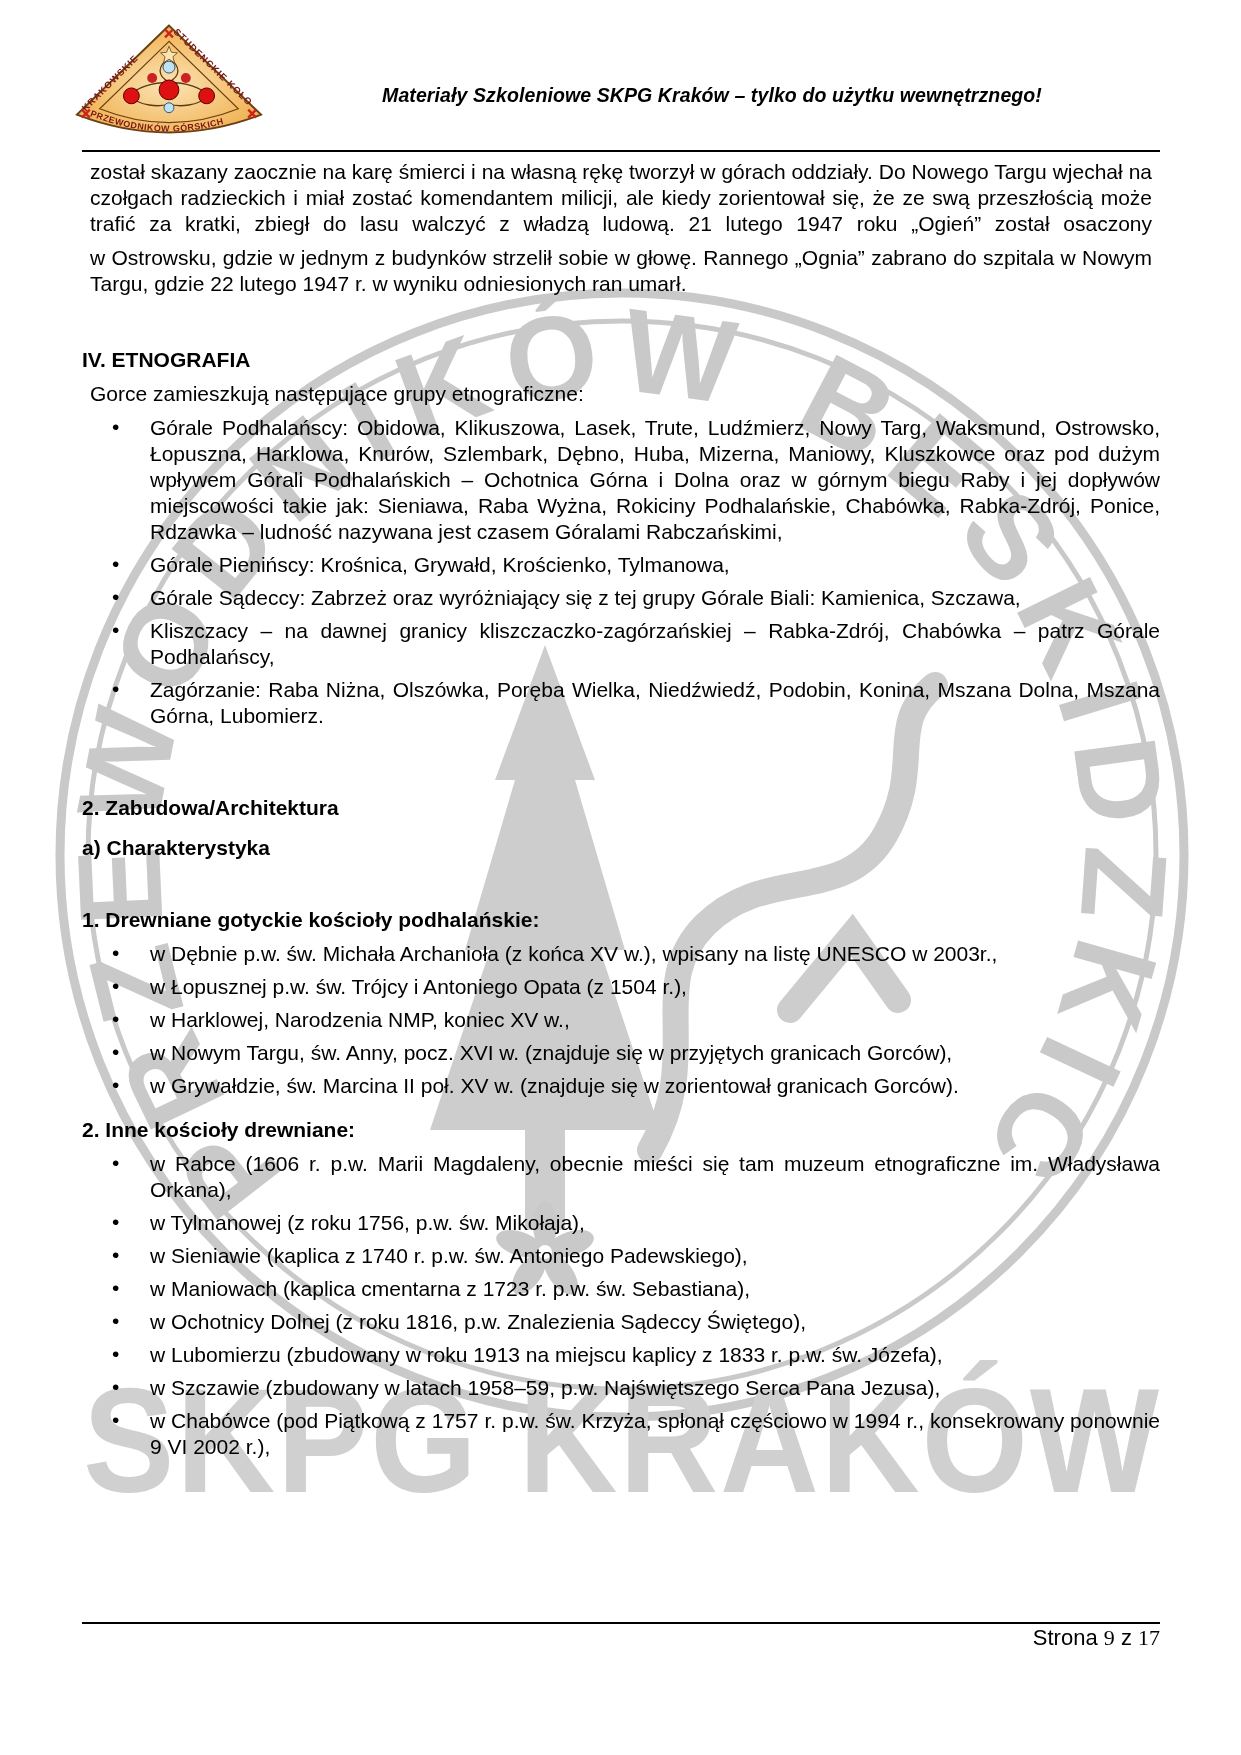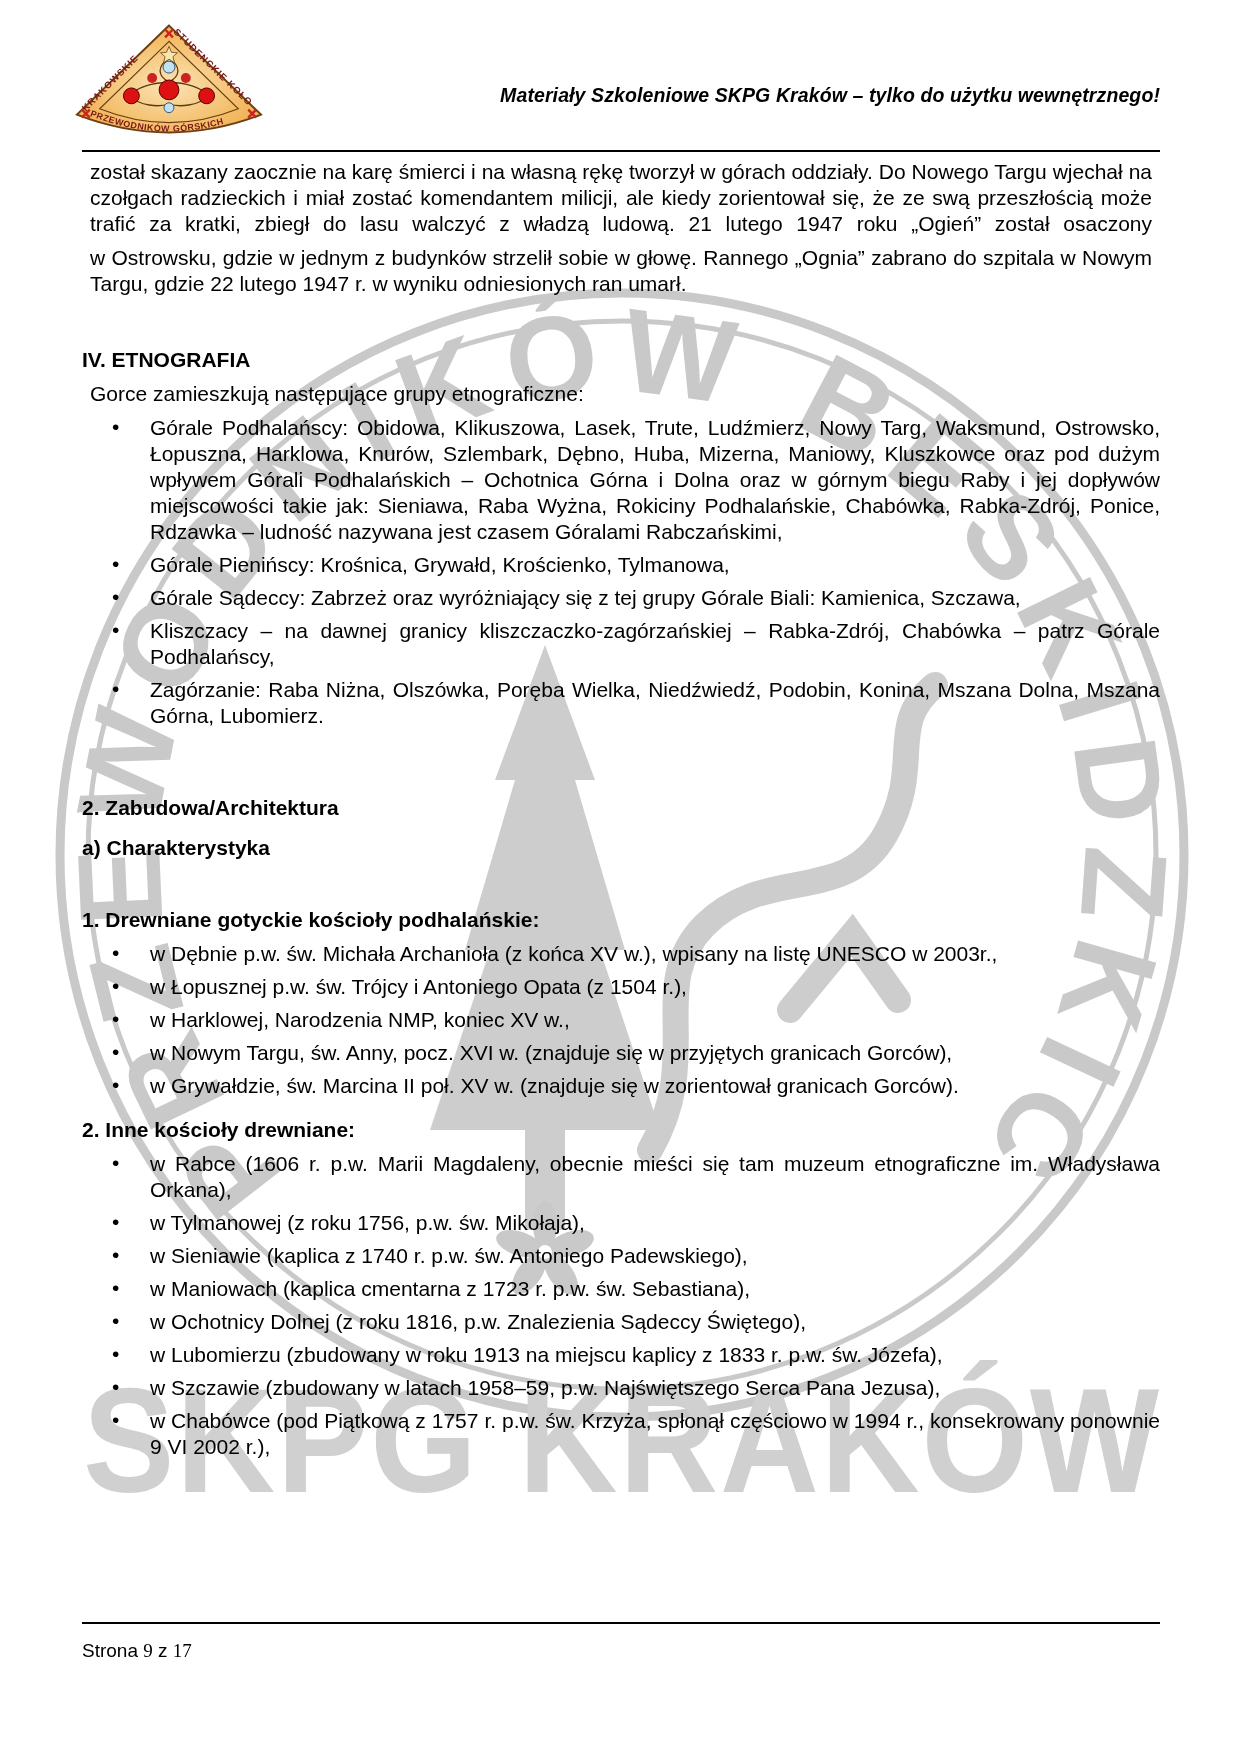--- a/index.html
+++ b/index.html
@@ -5,39 +5,39 @@
   html,body{margin:0;padding:0;}
   body{
     width:1241px;height:1755px;position:relative;background:#ffffff;
     font-family:"Liberation Sans", sans-serif;color:#000;overflow:hidden;
   }
   .watermark{position:absolute;left:0;top:0;width:1241px;height:1755px;z-index:0;}
   .content{position:absolute;left:82px;top:0;width:1078px;z-index:1;}
   .header{position:relative;height:150px;border-bottom:2px solid #000;}
   .logo{position:absolute;left:-12px;top:20px;width:198px;height:122px;}
   .header-title{
-    position:absolute;left:182px;width:896px;top:84px;text-align:right;
+    position:absolute;left:182px;width:896px;top:84px;text-align:center;
     font-size:19.5px;font-weight:bold;font-style:italic;letter-spacing:0.1px;
   }
   .body-text{font-size:21px;line-height:26px;}
   .para{text-align:justify;margin:8px;}
   .force-just{text-align:justify;text-align-last:justify;}
   .para-first{margin-top:7px;}
   .h-bold{font-weight:bold;margin:0;}
   .h-iv{margin-top:50px;}
   .h-zab{margin-top:66px;}
   .h-char{margin-top:14px;}
   .h-sub1{margin-top:46px;}
   .h-sub2{margin-top:18px;}
   .h-sub1, .h-sub2{margin-bottom:8px;}
   .doc-list{margin:6px 0 0 0;padding:0 0 0 68px;list-style:none;}
   .doc-list li{position:relative;text-align:justify;margin-bottom:7px;}
   .doc-list li::before{content:"\2022";position:absolute;left:-38px;top:-1px;font-size:21px;}
   .footer{position:absolute;left:82px;top:1622px;width:1078px;border-top:2px solid #000;z-index:1;}
-  .footer-text{text-align:left;padding-top:16px;font-size:19px;}
+  .footer-text{text-align:right;padding-top:1px;font-size:22px;}
   .serif-num{font-family:"Liberation Serif", serif;}
 </style>
 </head>
 <body>
 
 <svg class="watermark" viewBox="0 0 1241 1755" aria-hidden="true">
   <defs>
     <path id="ringpath" d="M295,1182 A462,462 0 1 1 949,1182" fill="none"></path>
   </defs>
   <g>

